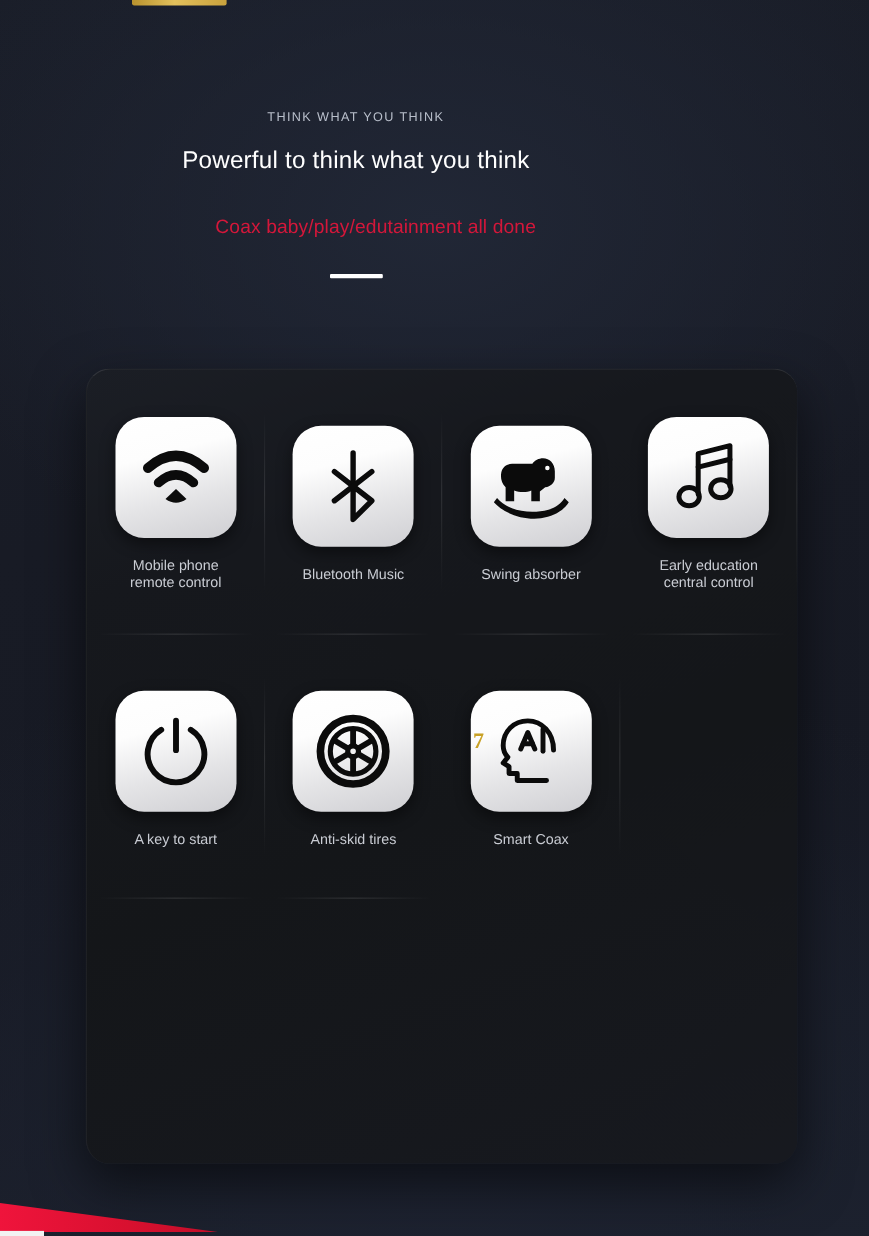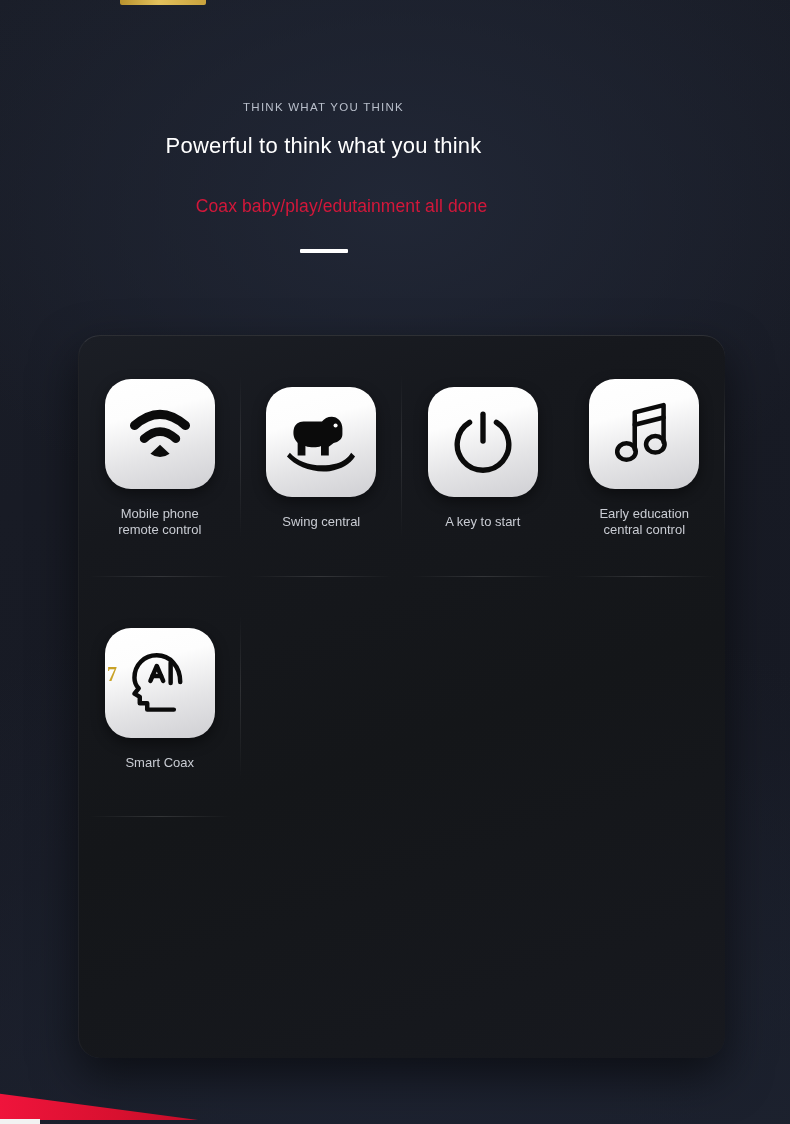--- a/index.html
+++ b/index.html
@@ -132,66 +132,97 @@
             <path d="M8 24 Q32 3 56 24" stroke-width="8.5"></path>
             <path d="M17 36.5 Q32 23 47 36.5" stroke-width="8"></path>
           </g>
           <path d="M32 42 L41 50.5 Q32 57 23 50.5 Z" fill="#0b0b0b"></path>
         </svg>
       </div>
       <div class="label">Mobile phone
 remote control</div>
     </div>
 
+    <div class="cell">
+      <div class="tile">
+        <svg width="60" height="68" viewBox="0 0 56 72">
+          <g fill="none" stroke="#0b0b0b" stroke-width="5.2" stroke-linejoin="round" stroke-linecap="round">
+            <path d="M28 4 L28 68 L46 50 L10 22"></path>
+            <path d="M10 50 L46 22"></path>
+          </g>
+        </svg>
+      </div>
+      <div class="label">Bluetooth Music</div>
+    </div>
 
     <div class="cell">
       <div class="tile">
         <svg width="72" height="60" viewBox="0 0 74 60">
           <g fill="#0b0b0b">
             <path d="M48 4 C54 4 59 9 59 16 L59 22 C59 27 55 30 50 31 L45 35 L45 44 L37 44 L37 34
                      C33 36 26 36 21 34 L21 44 L13 44 L13 31 C9 27 8 22 9 17 C10 12 14 9 19 9
                      L38 9 C40 6 44 4 48 4 Z"></path>
             <circle cx="52" cy="13" r="2.1" fill="#fdfdfd"></circle>
             <path d="M5 41 C14 52 34 57 53 52 C60 50 65 46 68 41 L72 45
                      C67 53 58 58 46 60 C28 62 11 55 2 45 Z"></path>
           </g>
         </svg>
       </div>
-      <div class="label">Swing central</div>
-    </div>
-
-
-
-    <div class="cell">
-      <div class="tile">
-        <svg width="66" height="66" viewBox="0 0 64 64">
-          <g fill="none" stroke="#0b0b0b" stroke-width="5.2" stroke-linecap="round">
-            <path d="M19 13 A25 25 0 1 0 45 13"></path>
-            <path d="M32 5 L32 31"></path>
-          </g>
-        </svg>
-      </div>
-      <div class="label">A key to start</div>
-    </div>
+      <div class="label">Swing absorber</div>
+    </div>
+
+
 
     <div class="cell">
       <div class="tile">
         <svg width="62" height="68" viewBox="0 0 58 66">
           <g fill="none" stroke="#0b0b0b" stroke-width="4.4" stroke-linejoin="round" stroke-linecap="round">
             <path d="M20 48 L20 12 L48 5 L48 41"></path>
             <path d="M20 24 L48 17"></path>
             <ellipse cx="12" cy="50" rx="9" ry="8"></ellipse>
             <ellipse cx="40" cy="43" rx="9" ry="8"></ellipse>
           </g>
         </svg>
       </div>
       <div class="label">Early education
 central control</div>
     </div>
 
+    <div class="cell">
+      <div class="tile">
+        <svg width="66" height="66" viewBox="0 0 64 64">
+          <g fill="none" stroke="#0b0b0b" stroke-width="5.2" stroke-linecap="round">
+            <path d="M19 13 A25 25 0 1 0 45 13"></path>
+            <path d="M32 5 L32 31"></path>
+          </g>
+        </svg>
+      </div>
+      <div class="label">A key to start</div>
+    </div>
+
+    <div class="cell">
+      <div class="tile">
+        <svg width="68" height="68" viewBox="0 0 64 64">
+          <g fill="none" stroke="#0b0b0b">
+            <circle cx="32" cy="32" r="28" stroke-width="6.5"></circle>
+            <circle cx="32" cy="32" r="19.5" stroke-width="4.4"></circle>
+            <circle cx="32" cy="32" r="4.6" stroke-width="4.4"></circle>
+            <g stroke-width="5">
+              <path d="M32 14 L32 27"></path>
+                <path d="M32 37 L32 50"></path>
+              <path d="M16.4 23 L27.3 29.4"></path>
+                <path d="M36.7 34.6 L47.6 41"></path>
+              <path d="M16.4 41 L27.3 34.6"></path>
+                <path d="M36.7 29.4 L47.6 23"></path>
+            </g>
+          </g>
+        </svg>
+      </div>
+      <div class="label">Anti-skid tires</div>
+    </div>
 
     <div class="cell">
       <div class="badge">7</div>
       <div class="tile">
         <svg width="66" height="66" viewBox="0 0 62 62">
           <g fill="none" stroke="#0b0b0b" stroke-width="4.2" stroke-linejoin="round" stroke-linecap="round">
             <path d="M50 30 C50 15 40 5 28 5 C16 5 7 14 7 26
                      C7 31 9 34 11 36 L7 41 L12 44 L12 50 L19 50
                      L19 56 L44 56"></path>
             <path d="M22 29 L28 15 L34 29"></path>

